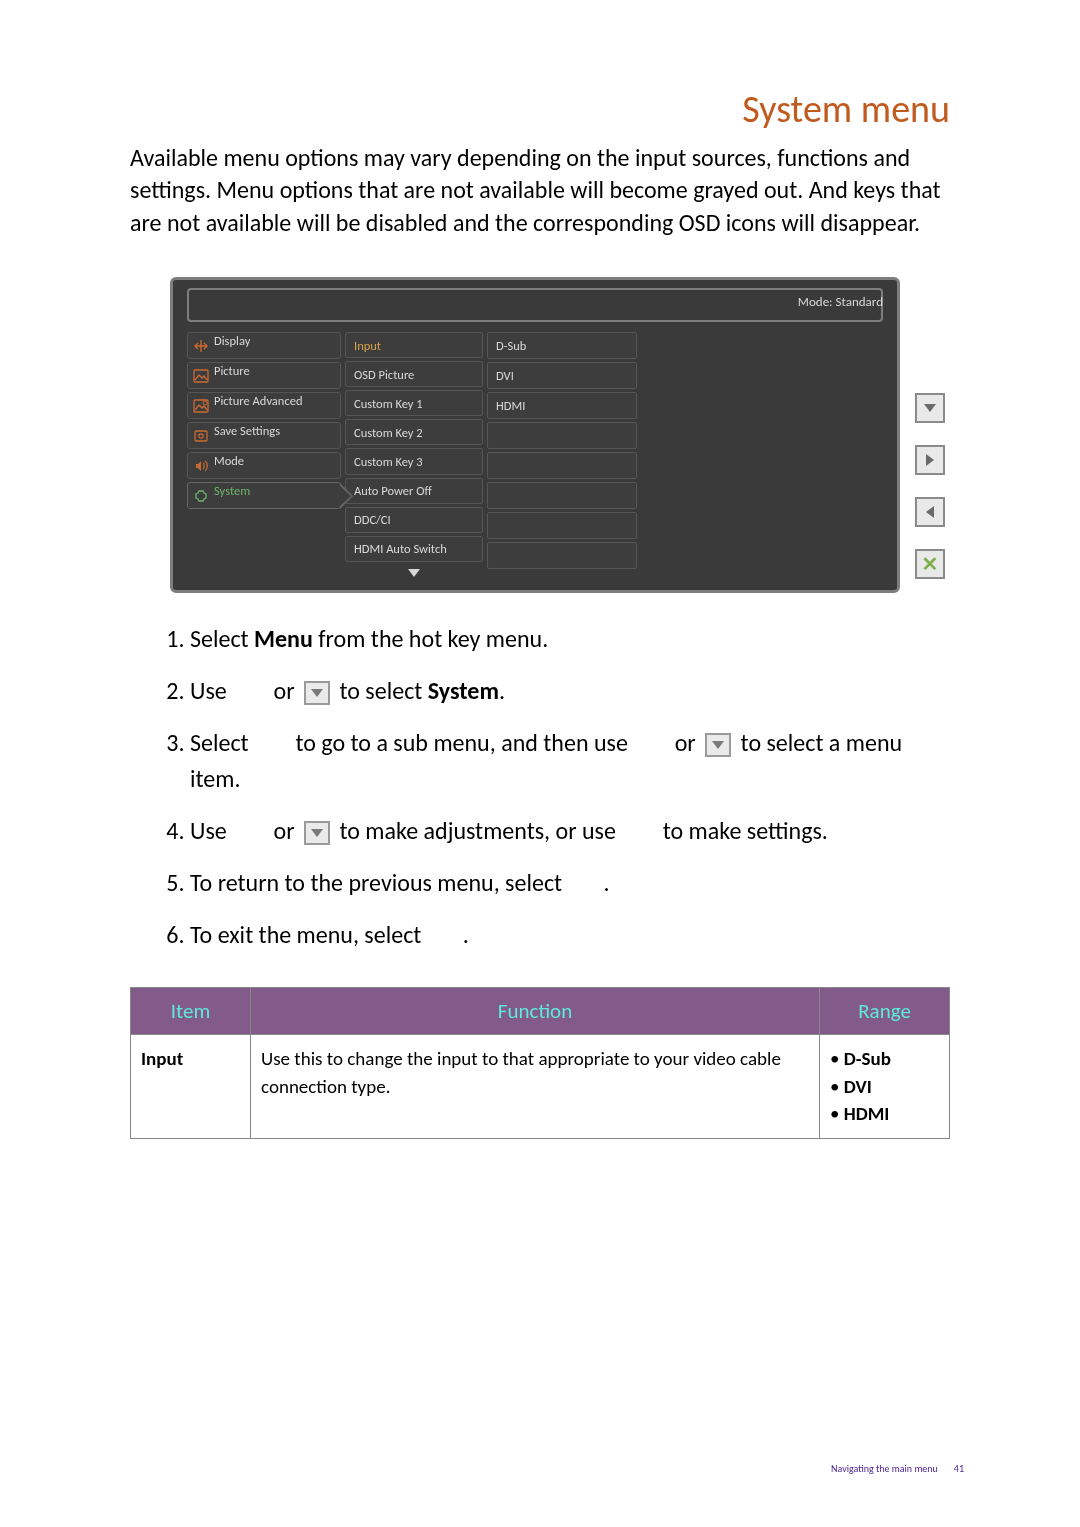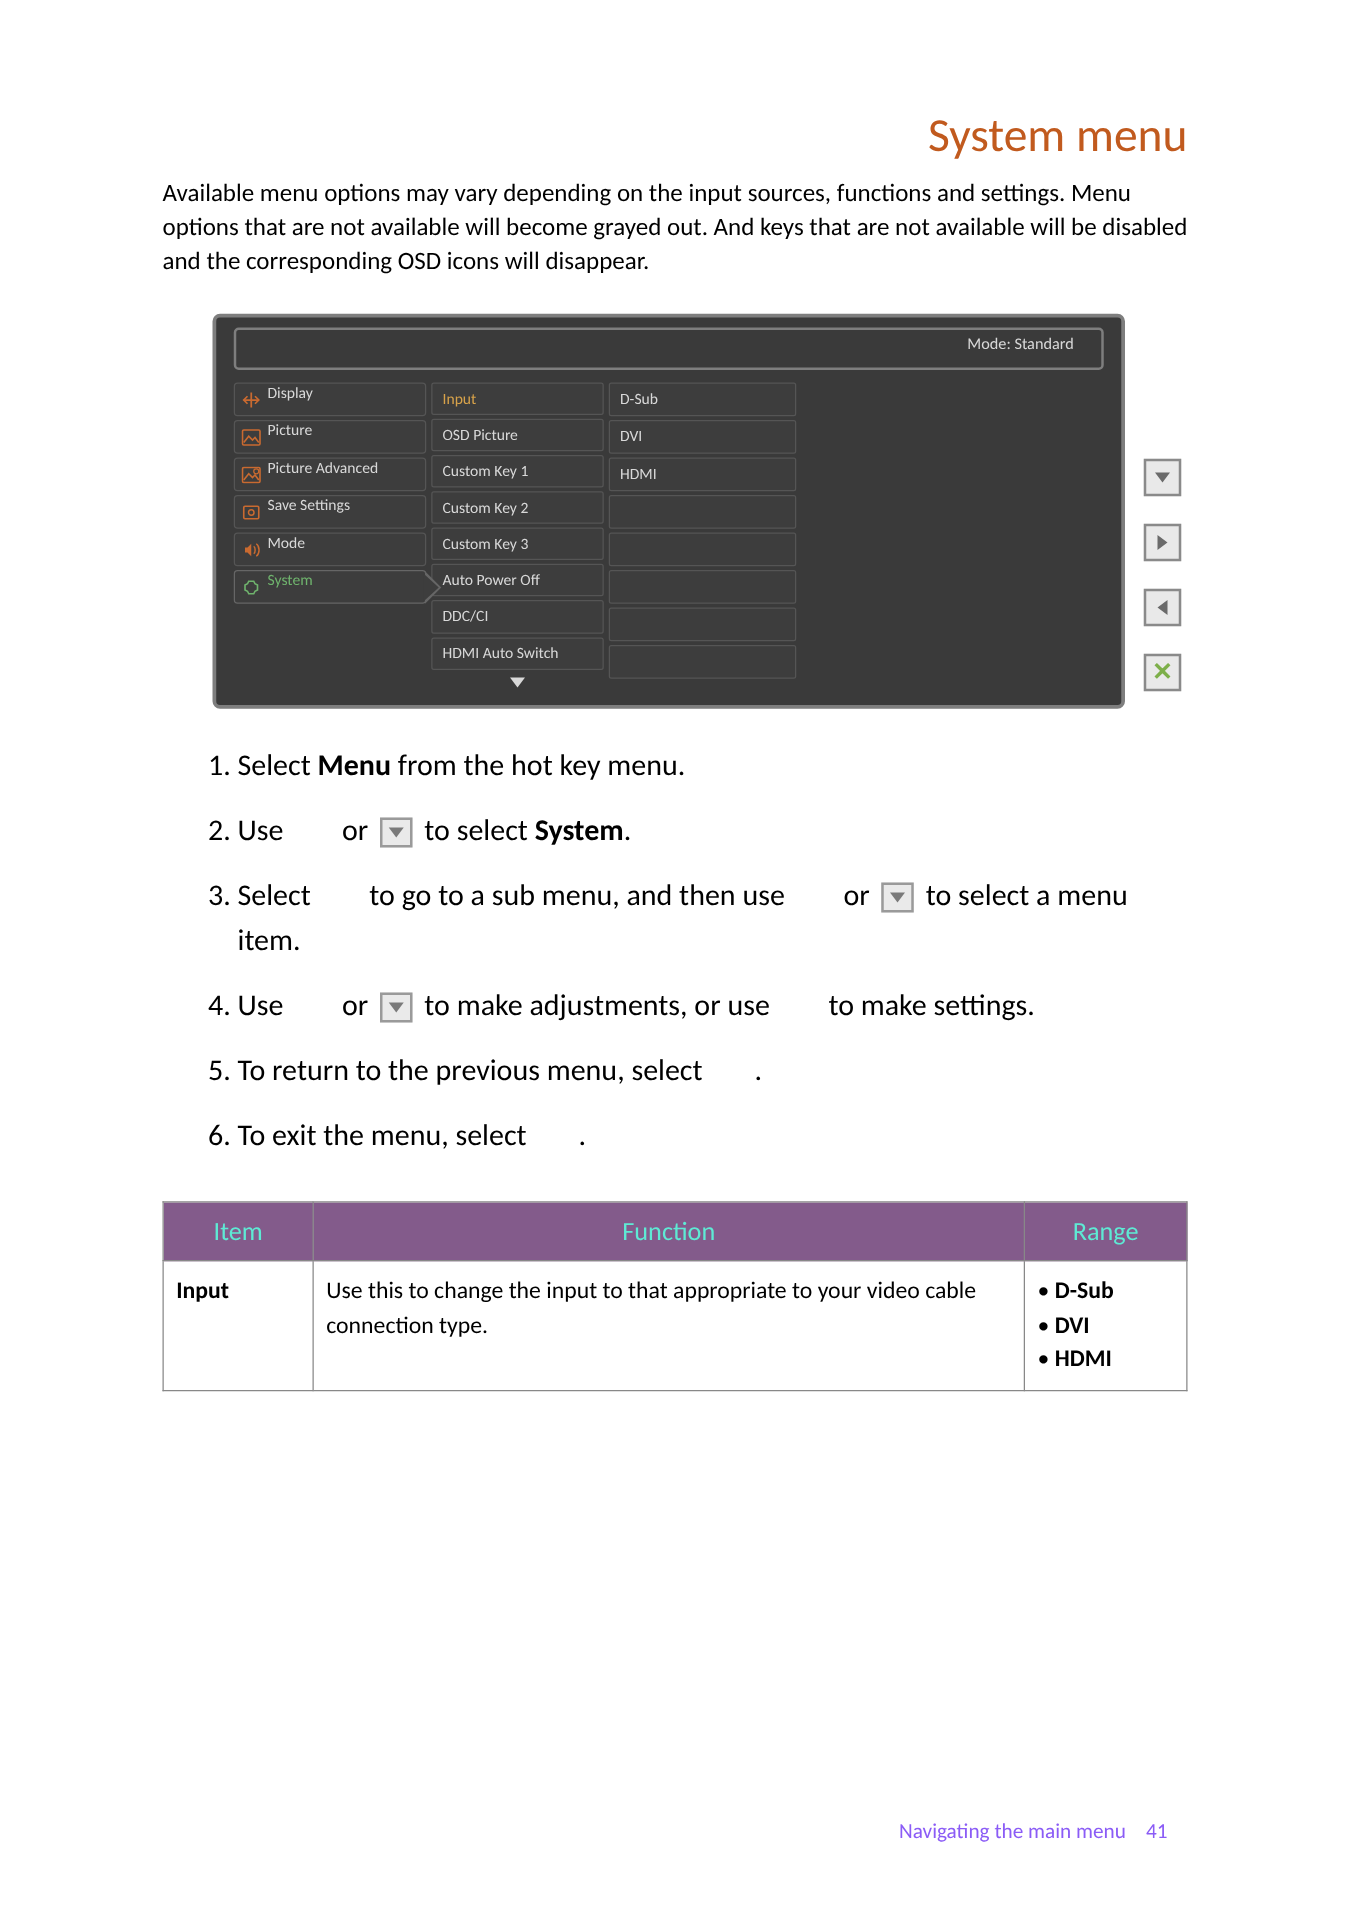--- a/index.html
+++ b/index.html
@@ -15,23 +15,23 @@
     padding: 86px 130px 0 130px;
   }
   h1.title {
     color: #c15a1e;
     font-weight: 400;
     font-size: 38px;
     margin-bottom: 10px;
     text-align: right;
   }
   p.intro {
-    font-size: 20px;
+    font-size: 24px;
     line-height: 1.35;
-    margin-bottom: 28px;
+    margin-bottom: 38px;
   }
 
   
   .osd-wrap {
     display: flex;
     align-items: flex-start;
     gap: 10px;
     margin-left: 40px;
     margin-bottom: 28px;
   }
@@ -49,21 +49,21 @@
     top: 8px;
     left: 14px;
     right: 14px;
     height: 34px;
     border: 2px solid #7e7e7e;
     border-radius: 4px;
     background: transparent;
   }
   .osd-mode-label {
     position: absolute;
-    right: 38px;
+    right: 14px;
     top: 14px;
     color: #d8d8d8;
     font-size: 13px;
   }
   .osd-body {
     position: absolute;
     top: 52px;
     left: 14px;
     right: 14px;
     bottom: 10px;
@@ -207,23 +207,23 @@
     padding: 10px 10px;
     vertical-align: top;
     line-height: 1.45;
   }
   .col-item { width: 120px; }
   .col-range { width: 130px; }
 
   .footer {
     position:absolute;
     bottom: 52px;
-    right: 146px;
-    font-size: 17px;
-    color:#8b5cf6;
+    right: 116px;
+    font-size: 10px;
+    color:#4c1d95;
   }
   .footer .pn { margin-left: 16px; }
 
   .tri-down { width:0;height:0;border-left:6px solid transparent;border-right:6px solid transparent;border-top:8px solid currentColor; }
   .tri-right{ width:0;height:0;border-top:6px solid transparent;border-bottom:6px solid transparent;border-left:8px solid currentColor; }
   .tri-left { width:0;height:0;border-top:6px solid transparent;border-bottom:6px solid transparent;border-right:8px solid currentColor; }
 </style>
 </head>
 <body>
 

